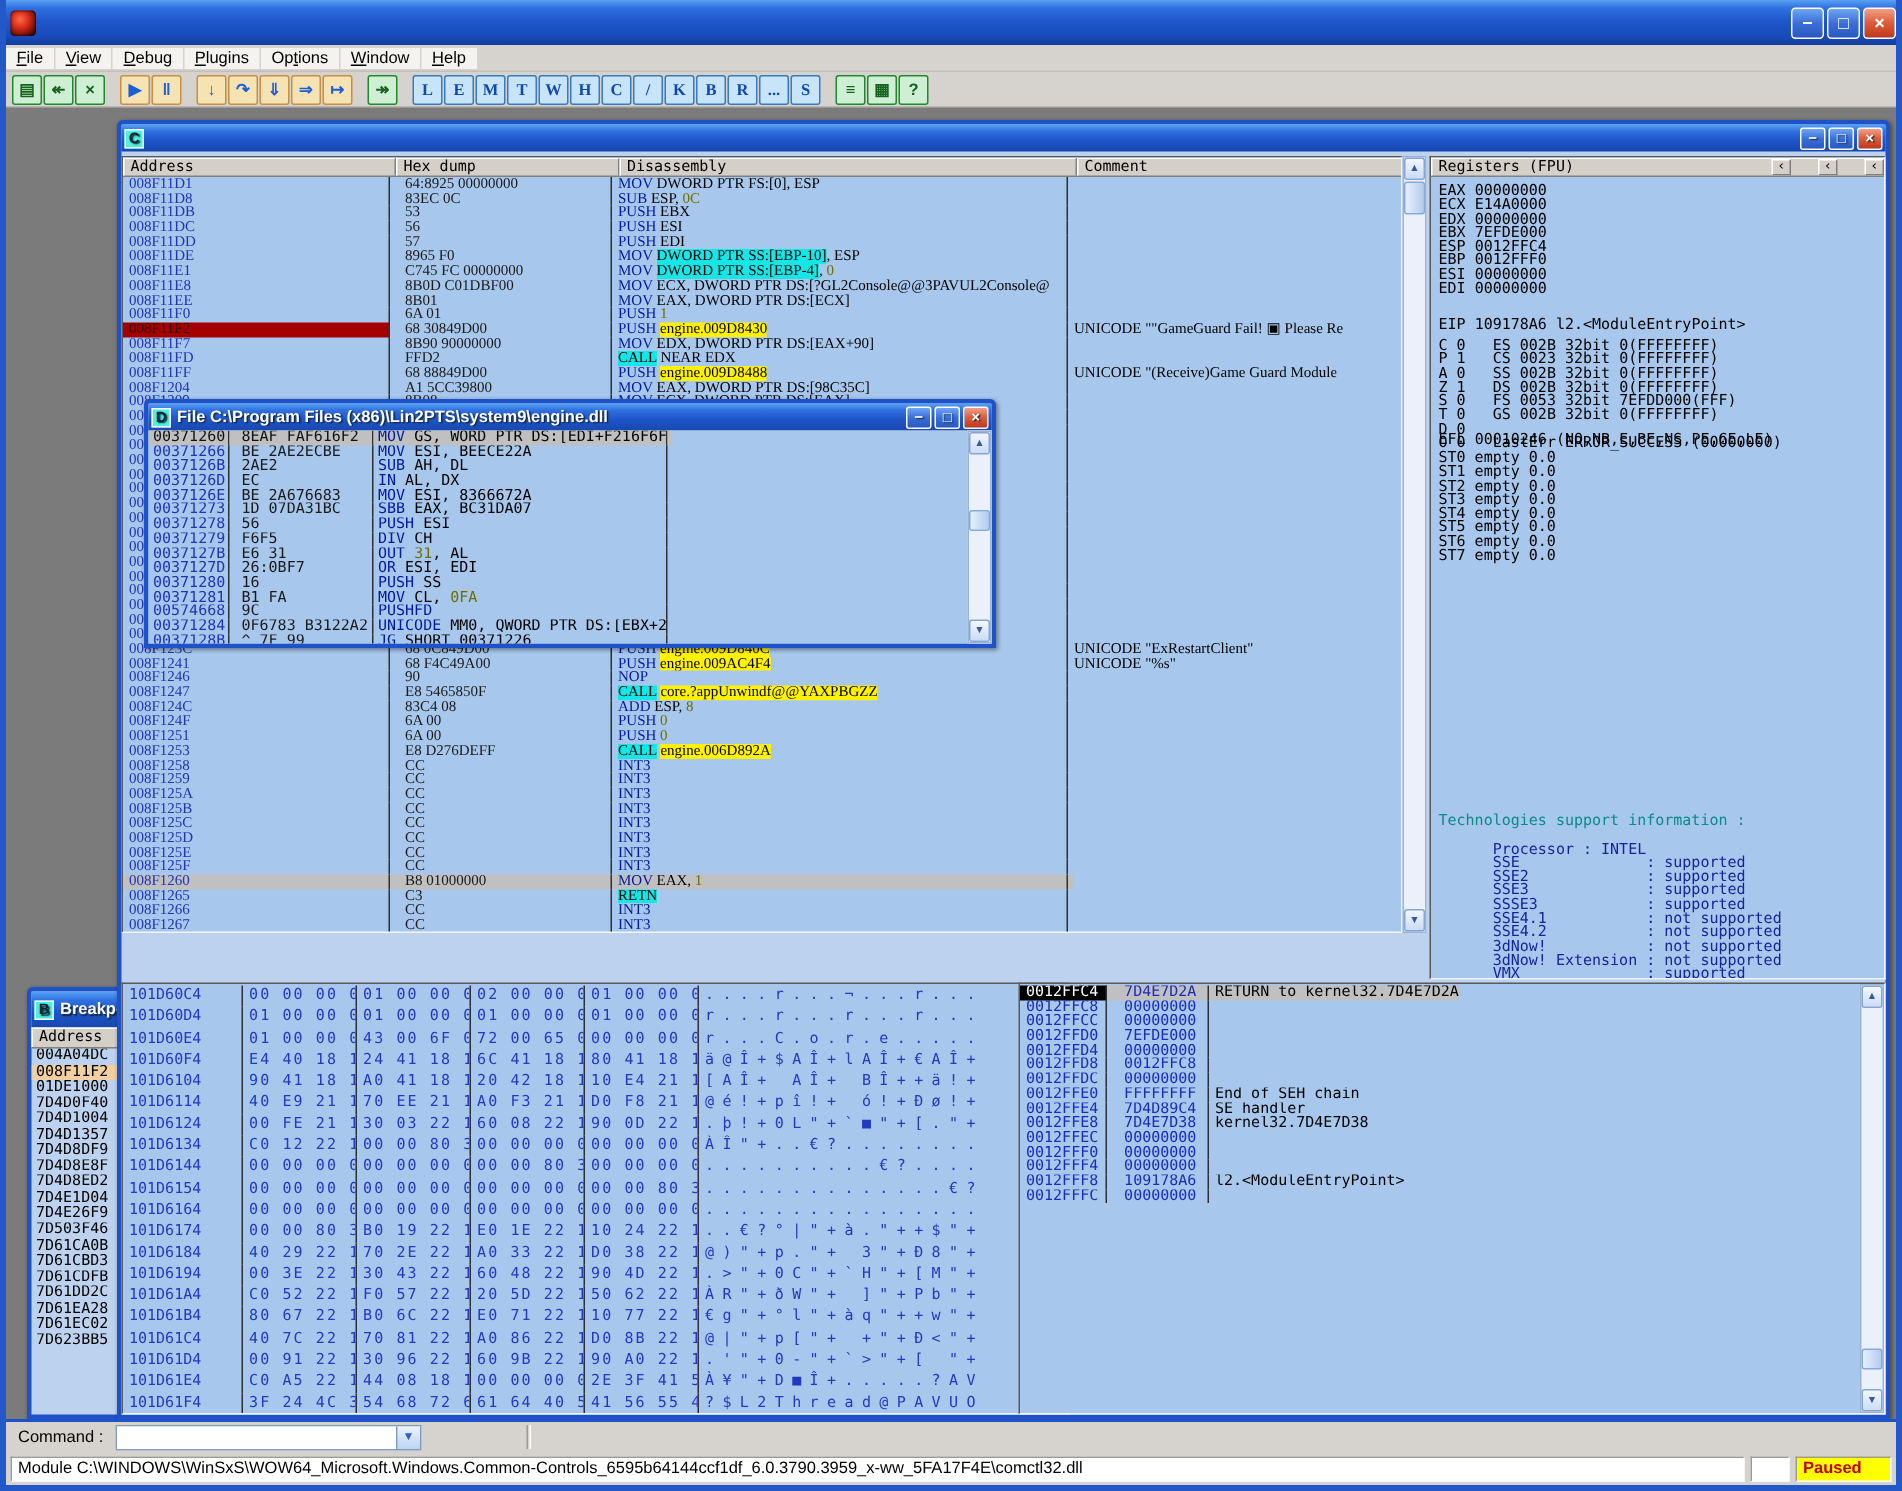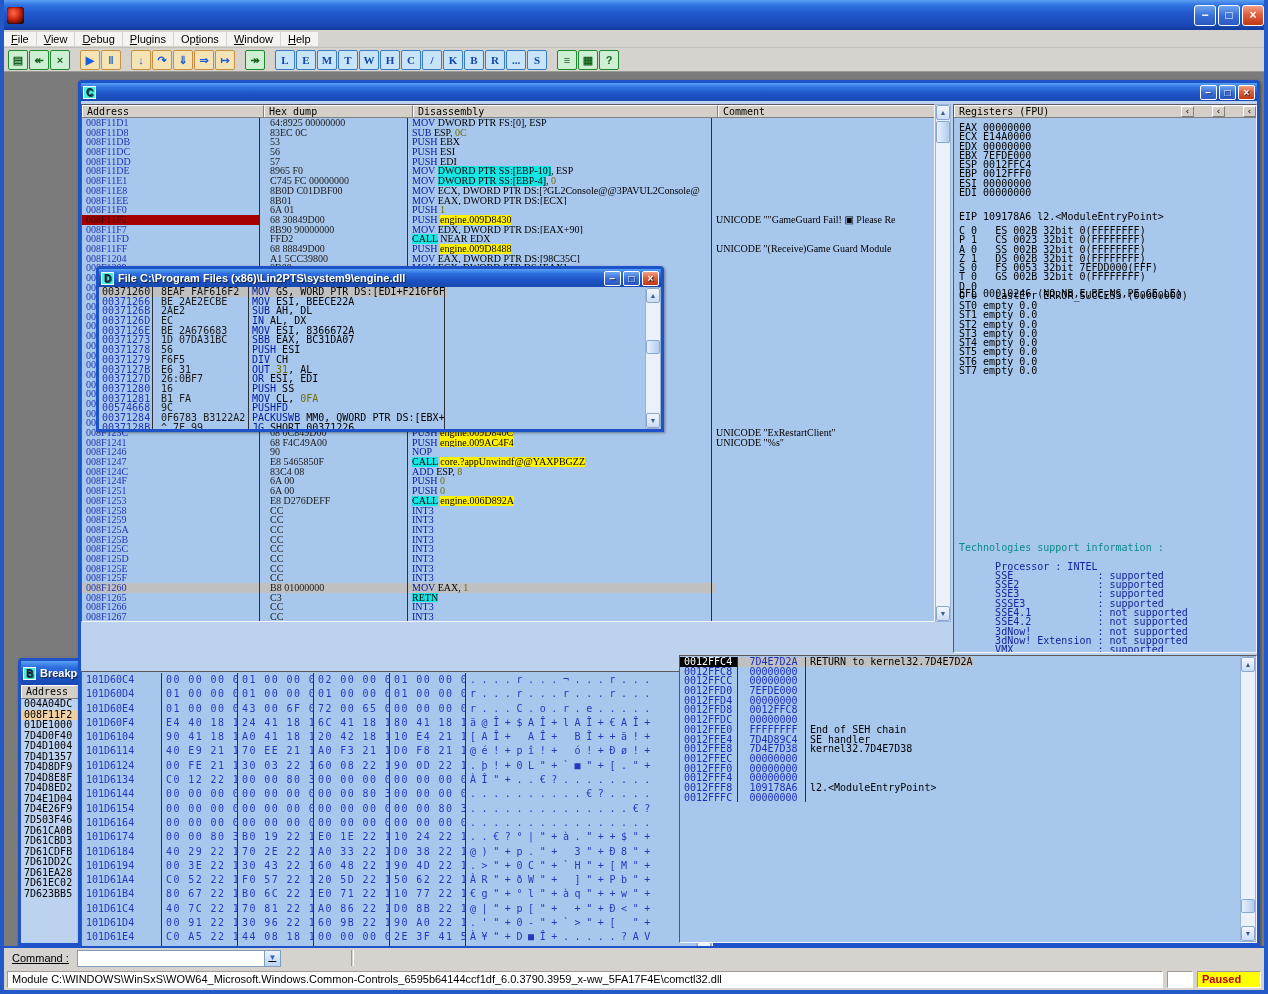--- a/index.html
+++ b/index.html
@@ -97,21 +97,21 @@
   .bpa{width:62px;} .bpm{flex:1;border-right:none !important;}
   .brow.sel .c{background:#F0D0A0;}
   
   .vscroll{position:absolute;width:16px;background:#EAF1FB;border:1px solid #9AB4D8;}
   .sbtn{position:absolute;left:0;width:14px;height:15px;background:linear-gradient(180deg,#F2F7FE 0%,#CBDCF6 100%);
     border:1px solid #88A6CE;border-radius:2px;color:#3A5A90;font-size:7px;line-height:13px;text-align:center;}
   .sthumb{position:absolute;left:0;width:14px;background:linear-gradient(90deg,#E6F0FC 0%,#B4CCEE 100%);
     border:1px solid #88A8D8;border-radius:2px;}
   
   .cmdbar{height:22px;background:#D6D3CE;border-top:2px solid #1E52C8;display:flex;align-items:center;
-    font-size:11px;color:#000;padding-left:8px;text-decoration:underline;}
+    font-size:11px;color:#000;padding-left:8px;}
   .combo{width:204px;height:17px;background:#fff;border:1px solid #7F9DB9;margin-left:8px;display:flex;}
   .combo input{flex:1;border:none;outline:none;height:100%;font-size:11px;padding:0 2px;}
   .dd{width:16px;height:15px;background:linear-gradient(180deg,#EAF3FD,#BCD4F2);border-left:1px solid #7F9DB9;
     color:#2B5FC4;font-size:8px;line-height:14px;text-align:center;}
   .cmd-sep{width:3px;height:16px;border-left:1px solid #9C9A94;border-right:1px solid #fff;margin-left:70px;}
   .statusbar{height:22px;background:#D6D3CE;display:flex;align-items:center;padding:2px 3px;font-size:11px;gap:4px;}
   .seg{height:17px;border:1px solid;border-color:#9C9A94 #fff #fff #9C9A94;background:#ffffff;
     line-height:15px;padding:0 4px;white-space:nowrap;overflow:hidden;}
   .seg.module{flex:1;}
   .seg.mini{width:26px;}
@@ -353,21 +353,21 @@
                 <div class="rline tech-l">      SSSE3            : supported</div>
                 <div class="rline tech-l">      SSE4.1           : not supported</div>
                 <div class="rline tech-l">      SSE4.2           : not supported</div>
                 <div class="rline tech-l">      3dNow!           : not supported</div>
                 <div class="rline tech-l">      3dNow! Extension : not supported</div>
                 <div class="rline tech-l">      VMX              : supported</div>
               </div>
           </div>
         </div>
 
-        <div class="pane" style="left:0;top:570px;width:632px;height:288px;">
+        <div class="pane" style="left:0;top:554px;width:632px;height:288px;">
           <div id="hex-rows" style="overflow:hidden;height:286px;padding-top:1px;margin-right:17px;">
               <div class="hrow"><span class="hcell haddr">101D60C4</span><span class="hcell hgrp">00 00 00 00</span><span class="hcell hgrp">01 00 00 00</span><span class="hcell hgrp">02 00 00 00</span><span class="hcell hgrp">01 00 00 00</span><span class="hcell hascii">....r...¬...r...</span></div>
               <div class="hrow"><span class="hcell haddr">101D60D4</span><span class="hcell hgrp">01 00 00 00</span><span class="hcell hgrp">01 00 00 00</span><span class="hcell hgrp">01 00 00 00</span><span class="hcell hgrp">01 00 00 00</span><span class="hcell hascii">r...r...r...r...</span></div>
               <div class="hrow"><span class="hcell haddr">101D60E4</span><span class="hcell hgrp">01 00 00 00</span><span class="hcell hgrp">43 00 6F 00</span><span class="hcell hgrp">72 00 65 00</span><span class="hcell hgrp">00 00 00 00</span><span class="hcell hascii">r...C.o.r.e.....</span></div>
               <div class="hrow"><span class="hcell haddr">101D60F4</span><span class="hcell hgrp">E4 40 18 10</span><span class="hcell hgrp">24 41 18 10</span><span class="hcell hgrp">6C 41 18 10</span><span class="hcell hgrp">80 41 18 10</span><span class="hcell hascii">ä@Î+$AÎ+lAÎ+€AÎ+</span></div>
               <div class="hrow"><span class="hcell haddr">101D6104</span><span class="hcell hgrp">90 41 18 10</span><span class="hcell hgrp">A0 41 18 10</span><span class="hcell hgrp">20 42 18 10</span><span class="hcell hgrp">10 E4 21 10</span><span class="hcell hascii">[AÎ+ AÎ+ BÎ++ä!+</span></div>
               <div class="hrow"><span class="hcell haddr">101D6114</span><span class="hcell hgrp">40 E9 21 10</span><span class="hcell hgrp">70 EE 21 10</span><span class="hcell hgrp">A0 F3 21 10</span><span class="hcell hgrp">D0 F8 21 10</span><span class="hcell hascii">@é!+pî!+ ó!+Ðø!+</span></div>
               <div class="hrow"><span class="hcell haddr">101D6124</span><span class="hcell hgrp">00 FE 21 10</span><span class="hcell hgrp">30 03 22 10</span><span class="hcell hgrp">60 08 22 10</span><span class="hcell hgrp">90 0D 22 10</span><span class="hcell hascii">.þ!+0L"+`■"+[."+</span></div>
               <div class="hrow"><span class="hcell haddr">101D6134</span><span class="hcell hgrp">C0 12 22 10</span><span class="hcell hgrp">00 00 80 3F</span><span class="hcell hgrp">00 00 00 00</span><span class="hcell hgrp">00 00 00 00</span><span class="hcell hascii">ÀÎ"+..€?........</span></div>
               <div class="hrow"><span class="hcell haddr">101D6144</span><span class="hcell hgrp">00 00 00 00</span><span class="hcell hgrp">00 00 00 00</span><span class="hcell hgrp">00 00 80 3F</span><span class="hcell hgrp">00 00 00 00</span><span class="hcell hascii">..........€?....</span></div>
@@ -434,21 +434,21 @@
             <div class="crow"><span class="c xa">0037126D</span><span class="c xh">EC</span><span class="c xd"><span class="s-m">IN </span><span class="s-t">AL, DX</span></span><span class="c xr"></span></div>
             <div class="crow"><span class="c xa">0037126E</span><span class="c xh">BE 2A676683</span><span class="c xd"><span class="s-m">MOV </span><span class="s-t">ESI, 8366672A</span></span><span class="c xr"></span></div>
             <div class="crow"><span class="c xa">00371273</span><span class="c xh">1D 07DA31BC</span><span class="c xd"><span class="s-m">SBB </span><span class="s-t">EAX, BC31DA07</span></span><span class="c xr"></span></div>
             <div class="crow"><span class="c xa">00371278</span><span class="c xh">56</span><span class="c xd"><span class="s-m">PUSH </span><span class="s-t">ESI</span></span><span class="c xr"></span></div>
             <div class="crow"><span class="c xa">00371279</span><span class="c xh">F6F5</span><span class="c xd"><span class="s-m">DIV </span><span class="s-t">CH</span></span><span class="c xr"></span></div>
             <div class="crow"><span class="c xa">0037127B</span><span class="c xh">E6 31</span><span class="c xd"><span class="s-m">OUT </span><span class="s-i">31</span><span class="s-t">, AL</span></span><span class="c xr"></span></div>
             <div class="crow"><span class="c xa">0037127D</span><span class="c xh">26:0BF7</span><span class="c xd"><span class="s-m">OR </span><span class="s-t">ESI, EDI</span></span><span class="c xr"></span></div>
             <div class="crow"><span class="c xa">00371280</span><span class="c xh">16</span><span class="c xd"><span class="s-m">PUSH </span><span class="s-t">SS</span></span><span class="c xr"></span></div>
             <div class="crow"><span class="c xa">00371281</span><span class="c xh">B1 FA</span><span class="c xd"><span class="s-m">MOV </span><span class="s-t">CL, </span><span class="s-i">0FA</span></span><span class="c xr"></span></div>
             <div class="crow"><span class="c xa">00574668</span><span class="c xh">9C</span><span class="c xd"><span class="s-m">PUSHFD</span></span><span class="c xr"></span></div>
-            <div class="crow"><span class="c xa">00371284</span><span class="c xh">0F6783 B3122A2</span><span class="c xd"><span class="s-m">PACKUSWB </span><span class="s-t">MM0, QWORD PTR DS:[EBX+272A12B3</span></span><span class="c xr"></span></div>
+            <div class="crow"><span class="c xa">00371284</span><span class="c xh">0F6783 B3122A2</span><span class="c xd"><span class="s-m">UNICODE </span><span class="s-t">MM0, QWORD PTR DS:[EBX+272A12B3</span></span><span class="c xr"></span></div>
             <div class="crow"><span class="c xa">0037128B</span><span class="c xh">^ 7F 99</span><span class="c xd"><span class="s-m">JG </span><span class="s-t">SHORT 00371226</span></span><span class="c xr"></span></div>
           </div>
         <div class="vscroll" style="right:0;top:0;height:142px;">
           <div class="sbtn" style="top:0;">▲</div>
           <div class="sthumb" style="top:52px;height:14px;"></div>
           <div class="sbtn" style="bottom:0;">▼</div>
         </div>
       </div>
     </div>
 

